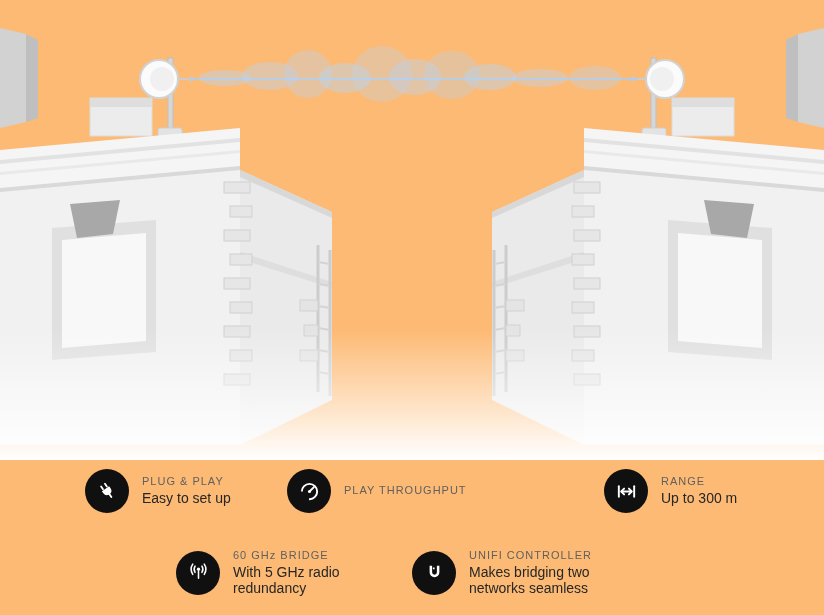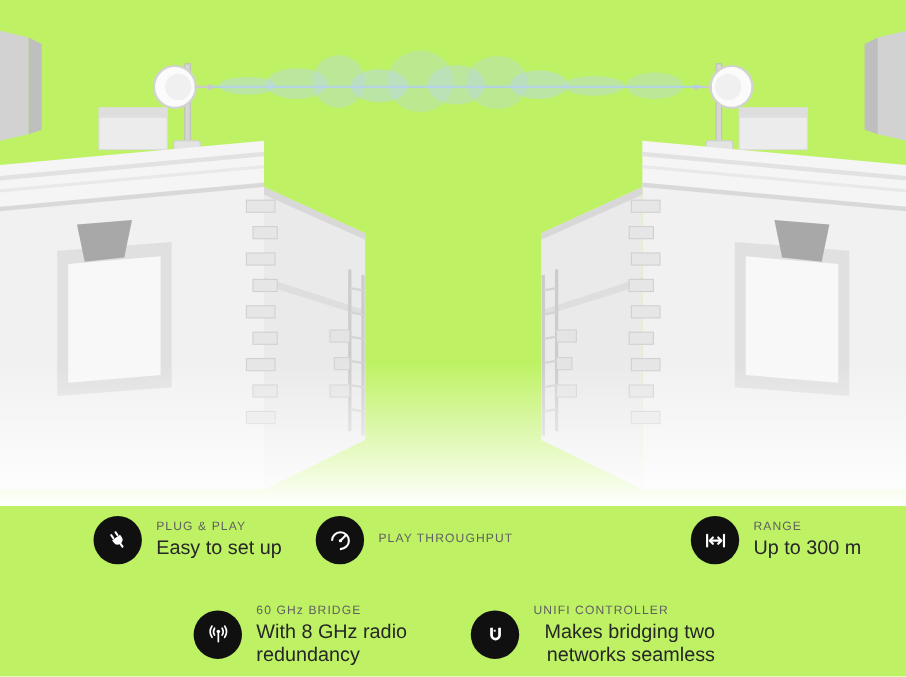--- a/index.html
+++ b/index.html
@@ -1,30 +1,30 @@
 <!DOCTYPE html>
 <html><head>
 <meta charset="utf-8">
 <style>
   html,body{margin:0;padding:0;background:#ffffff;}
   body{font-family:"Liberation Sans", sans-serif;}
-  .page{position:relative;width:824px;height:615px;background:#bef264;overflow:hidden;}
+  .page{position:relative;width:824px;height:615px;background:#fdba74;overflow:hidden;}
   .illustration{position:absolute;top:0;left:0;}
   .feature{position:absolute;display:flex;align-items:center;gap:13px;}
   .icon-circle{width:44px;height:44px;border-radius:50%;background:#101010;display:flex;align-items:center;justify-content:center;flex:0 0 44px;}
   .feature-text{display:flex;flex-direction:column;}
   .feature-label{font-size:11px;letter-spacing:1px;color:#606060;margin-bottom:3px;white-space:nowrap;}
-  .feature-desc{font-size:18px;color:#262626;line-height:1.16;}
+  .feature-desc{font-size:14px;color:#262626;line-height:1.16;}
   .desc-w140{max-width:142px;}
-  .desc-w165{max-width:165px;text-align:right;}
+  .desc-w165{max-width:165px;}
   .f1{left:85px;top:469px;}
   .f2{left:287px;top:469px;}
-  .f3{left:628px;top:469px;}
+  .f3{left:604px;top:469px;}
   .f4{left:176px;top:549px;}
-  .f5{left:428px;top:549px;}
+  .f5{left:412px;top:549px;}
 </style>
 </head>
 <body>
 
 <div class="page">
 
   <svg class="illustration" width="824" height="460" viewBox="0 0 824 460">
     <defs>
       <linearGradient id="fadeWhite" x1="0" y1="0" x2="0" y2="1">
         <stop offset="0" stop-color="#ffffff" stop-opacity="0"></stop>
@@ -161,21 +161,21 @@
         <circle cx="12" cy="8.5" r="1.7" fill="#ffffff" stroke="none"></circle>
         <line x1="12" y1="10.5" x2="12" y2="18"></line>
         <path d="M8.4 5.3 a6.3 6.3 0 0 0 0 6.6"></path>
         <path d="M6 3.3 a9.6 9.6 0 0 0 0 10.6"></path>
         <path d="M15.6 5.3 a6.3 6.3 0 0 1 0 6.6"></path>
         <path d="M18 3.3 a9.6 9.6 0 0 1 0 10.6"></path>
       </svg>
     </div>
     <div class="feature-text">
       <div class="feature-label">60 GHz BRIDGE</div>
-      <div class="feature-desc desc-w140">With 8 GHz radio redundancy</div>
+      <div class="feature-desc desc-w140">With 5 GHz radio redundancy</div>
     </div>
   </div>
 
   <div class="feature f5">
     <div class="icon-circle">
       <svg width="23" height="23" viewBox="0 0 24 24" fill="none">
         <path d="M8.2 5 v6.8 a3.8 3.8 0 0 0 7.6 0 V5" stroke="#ffffff" stroke-width="2.6"></path>
         <rect x="10.3" y="6.8" width="1.8" height="1.8" fill="#ffffff"></rect>
       </svg>
     </div>

